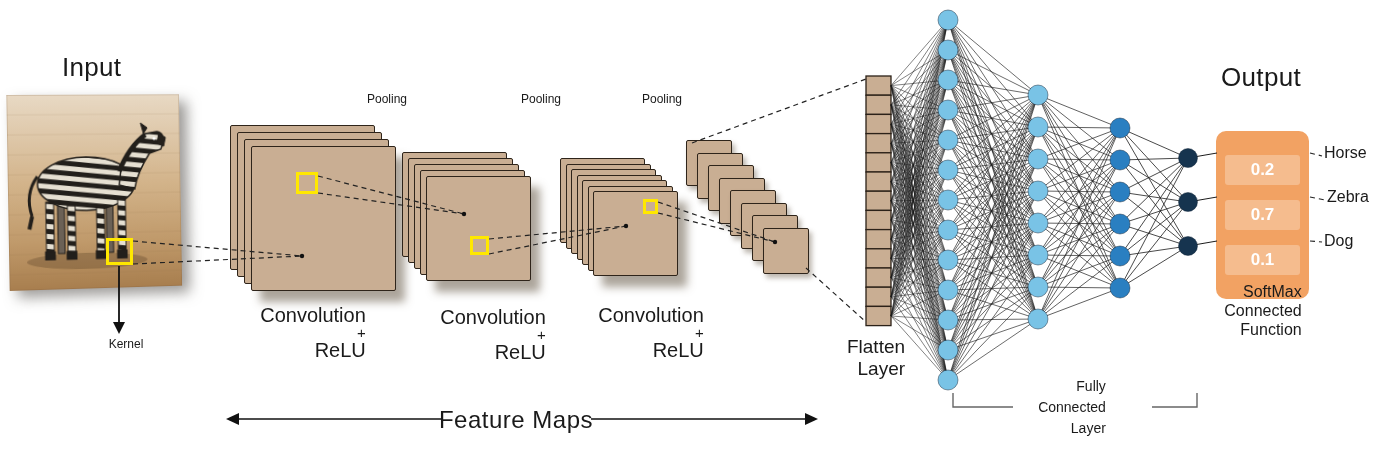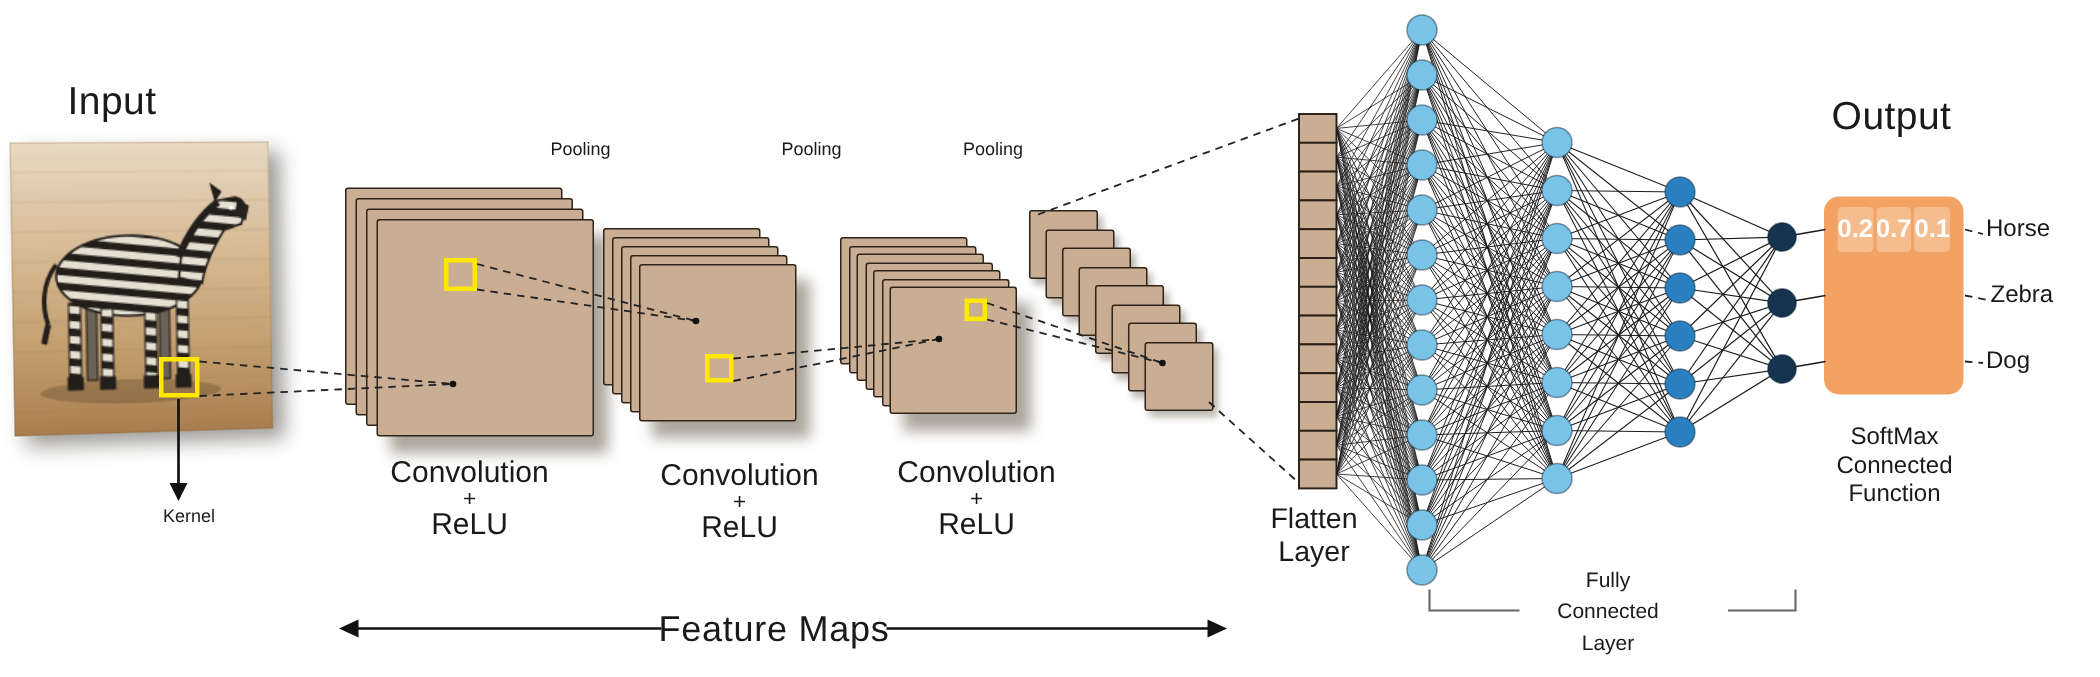--- a/index.html
+++ b/index.html
@@ -1,50 +1,50 @@
 <!DOCTYPE html>
 <html style="--feature-map: #c9ae93; --feature-map-border: #2e241a; --kernel-yellow: #ffe800; --node-light: #79c3e6; --node-mid: #2a7fc1; --node-dark: #16344f; --output-box: #f2a263; --line: #1c1c1c;"><head>
 <meta charset="utf-8">
 <style>
   *{margin:0;padding:0;box-sizing:border-box}
   html,body{background:#fff}
   body{width:1400px;height:451px;position:relative;overflow:hidden;
        font-family:"Liberation Sans",sans-serif;color:#1a1a1a}
   .abs{position:absolute}
-  .ctr{transform:translateX(-50%);text-align:center}
+  .ctr{transform:translateX(-50%);text-align:right}
   .title{font-size:26px;letter-spacing:.3px}
   .t20{font-size:12px}
   .t19{font-size:19px}
   .t18{font-size:14px;line-height:21px}
   .t16{font-size:16px;line-height:19px}
   .convlbl{font-size:20px;line-height:21px}
   .convlbl .plus{font-size:15px;line-height:14px}
   #stacks{position:absolute;inset:0;z-index:1}
   .fmap{position:absolute;background:var(--feature-map);border:1.6px solid var(--feature-map-border);border-radius:2px}
   .fmap.front{box-shadow:9px 11px 9px rgba(90,75,55,.5)}
   .fmap.small{box-shadow:3px 4px 5px rgba(90,75,55,.4)}
   .kernel{position:absolute;border:3px solid var(--kernel-yellow);z-index:3}
   #overlay{position:absolute;left:0;top:0;z-index:4;pointer-events:none}
   .txt{z-index:5}
   .zebra-panel{width:178px;height:196px;z-index:1;
       transform:perspective(900px) rotateY(7deg) rotate(-1deg);transform-origin:left center;
       filter:drop-shadow(8px 7px 7px rgba(60,55,50,.5))}
-  .output-box{width:93px;height:132px;background:var(--output-box);border-radius:10px;
-      display:flex;flex-direction:row;justify-content:space-between;padding:7px 9px;z-index:2}
+  .output-box{width:93px;height:168px;background:var(--output-box);border-radius:10px;
+      display:flex;flex-direction:column;justify-content:space-between;padding:24px 9px;z-index:2}
   .score-row{height:30px;background:rgba(255,255,255,.28);border-radius:3px;display:flex;
       align-items:center;justify-content:center;color:#fff;font-weight:bold;font-size:17px}
   .cls{font-size:16px;line-height:22px}
   .fm-label{font-size:24px;letter-spacing:.5px}
 </style>
 </head>
 <body>
 
 <div>
 
-  <div class="abs title txt" style="left:45px;top:52px">Input</div>
+  <div class="abs title txt" style="left:62px;top:52px">Input</div>
 
   <div class="abs zebra-panel" style="left:8px;top:95px">
     <svg width="178" height="196" viewBox="0 0 178 196">
       <defs>
         <linearGradient id="zbg" x1="0" y1="0" x2="0" y2="1">
           <stop offset="0" stop-color="#e8d9c4"></stop>
           <stop offset="0.45" stop-color="#d3b48b"></stop>
           <stop offset="0.75" stop-color="#c09a6b"></stop>
           <stop offset="1" stop-color="#a87e4e"></stop>
         </linearGradient>

